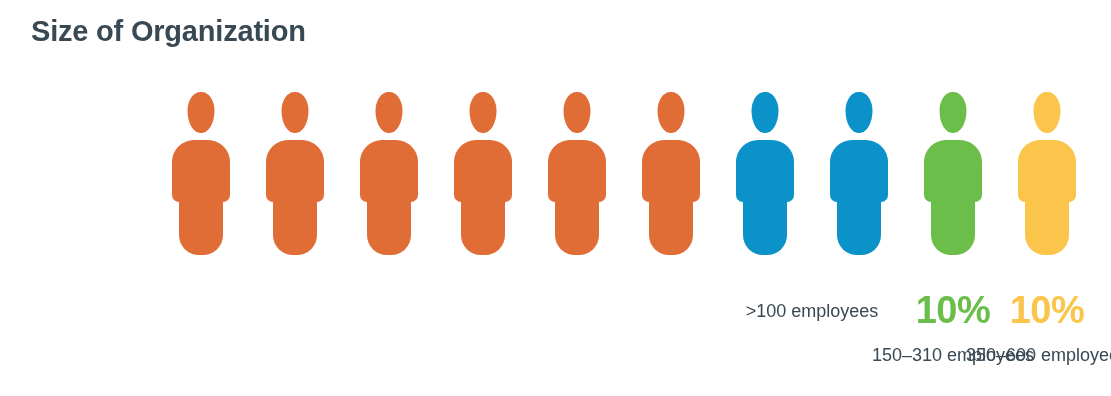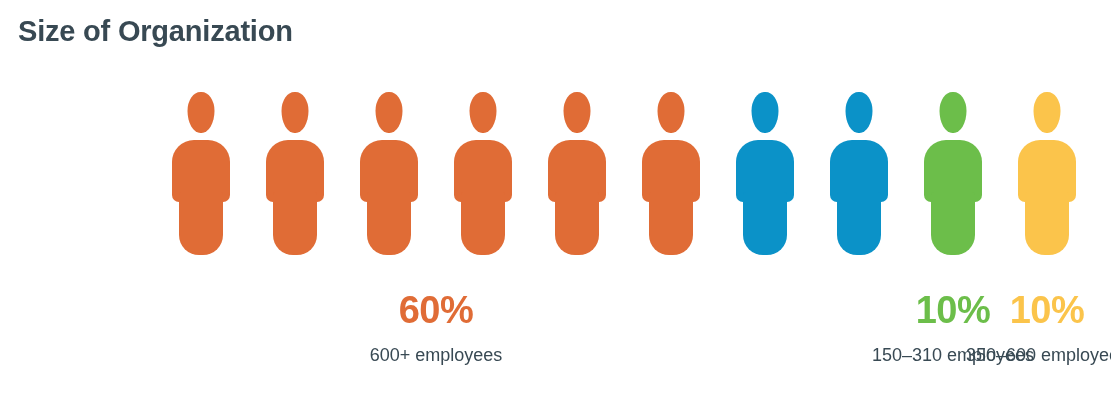--- a/index.html
+++ b/index.html
@@ -12,21 +12,21 @@
     height: 396px;
     position: relative;
     overflow: hidden;
     font-family: "Liberation Sans", sans-serif;
     -webkit-font-smoothing: antialiased;
   }
 
   
   .title {
     position: absolute;
-    left: 18px;
+    left: 31px;
     top: 15px;
     font-size: 29px;
     font-weight: bold;
     color: #384953;
     letter-spacing: -0.2px;
     white-space: nowrap;
   }
 
   
   .figures {
@@ -155,25 +155,22 @@
       <span class="legs"></span>
     </div>
     <div class="figure" style="left: 846px; color: rgb(251, 196, 75);">
       <span class="head"></span>
       <span class="torso"></span>
       <span class="legs"></span>
     </div>
   </div>
 
 <div class="stats">
-    <div class="stat" style="left: 286px; width: 300px;">
-      <div class="pct" style="color: rgb(224, 108, 54);">60%</div>
-      <div class="caption">600+ employees</div>
-    </div>
     <div class="stat" style="left: 662px; width: 300px;">
+      <div class="caption">&gt;100 employees</div>
     </div>
     <div class="stat" style="left: 803px; width: 300px;">
       <div class="pct" style="color: rgb(108, 190, 74);">10%</div>
       <div class="caption">150–310 employees</div>
     </div>
     <div class="stat" style="left: 897px; width: 300px;">
       <div class="pct" style="color: rgb(251, 196, 75);">10%</div>
       <div class="caption">350–600 employees</div>
     </div>
   </div>

